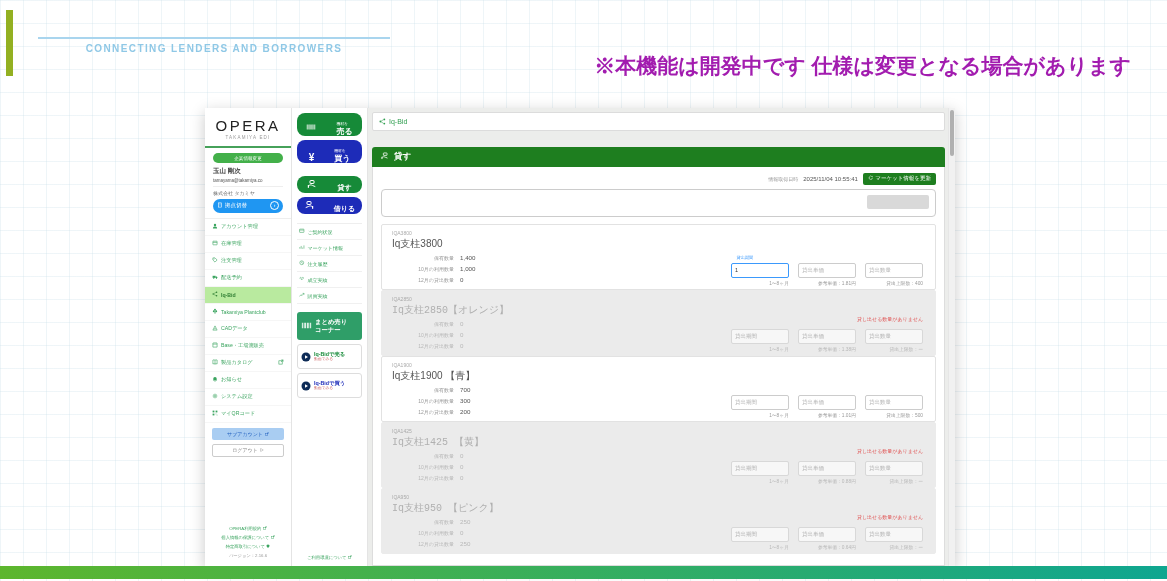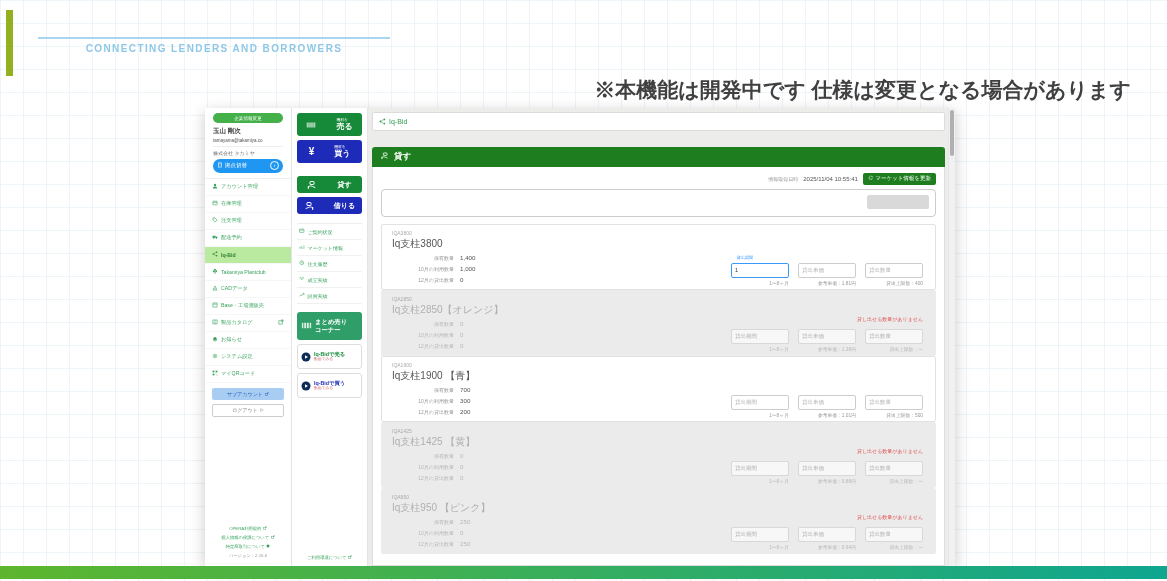--- a/index.html
+++ b/index.html
@@ -9,21 +9,21 @@
     background:
       linear-gradient(rgba(200,222,232,.30) 1px, transparent 1px) 0 0/23px 23px,
       linear-gradient(90deg, rgba(200,222,232,.30) 1px, transparent 1px) 0 0/23px 23px,
       #ffffff;
   }
   .accent-bar{position:absolute;left:6px;top:10px;width:7px;height:66px;background:#93b021;}
   .banner{position:absolute;left:38px;top:32px;width:352px;}
   .banner h1{margin:0;font-size:24px;font-weight:bold;color:#3b4a52;letter-spacing:.5px;white-space:nowrap;}
   .title-underline{height:2px;background:#a9d5ee;margin-top:5px;}
   .banner .subtitle{text-align:center;font-size:10px;font-weight:bold;color:#8fc8e6;letter-spacing:1.4px;margin-top:4px;}
-  .dev-notice{position:absolute;right:36px;top:76px;font-size:21px;font-weight:bold;color:#404040;white-space:nowrap;}
+  .dev-notice{position:absolute;right:36px;top:52px;font-size:21px;font-weight:bold;color:#a21caf;white-space:nowrap;}
 
   .app{position:absolute;left:205px;top:108px;width:750px;height:458px;background:#fff;
        box-shadow:0 4px 14px rgba(0,0,0,.22);display:flex;}
 
   
   .col1{width:86px;min-width:86px;border-right:1px solid #e4e4e4;display:flex;flex-direction:column;overflow:hidden;background:#fff;}
   .logo-wrap{text-align:center;padding-top:9px;}
   .logo{font-size:15px;letter-spacing:2.5px;color:#222;font-weight:500;}
   .logo-sub{font-size:4.5px;color:#999;letter-spacing:1.2px;margin-top:1px;}
   .logo-divider{height:2px;background:#46a15a;margin-top:6px;}
@@ -42,21 +42,21 @@
   .sidebtns{padding:5px 7px;}
   .btn-subaccount{background:#a9cdf2;color:#2563c0;font-size:5px;text-align:center;border-radius:2px;padding:3px 0;margin-bottom:4px;cursor:pointer;display:flex;justify-content:center;align-items:center;gap:2px;}
   .btn-logout{background:#fff;border:1px solid #ccc;color:#888;font-size:5px;text-align:center;border-radius:2px;padding:2.5px 0;cursor:pointer;display:flex;justify-content:center;align-items:center;gap:2px;}
   .col1-footer{margin-top:auto;text-align:center;padding-bottom:8px;}
   .flink{display:flex;align-items:center;justify-content:center;gap:1.5px;color:#3aa45f;font-size:4.3px;margin-top:4px;cursor:pointer;}
   .flink svg{width:4px;height:4px;}
   .version{font-size:4.3px;color:#999;margin-top:4px;}
 
   
   .col2{width:76px;min-width:76px;border-right:1px solid #e4e4e4;display:flex;flex-direction:column;padding:5px 5px 6px;box-sizing:border-box;background:#fff;}
-  .abtn{display:flex;align-items:center;justify-content:center;gap:20px;border-radius:3px;color:#fff;cursor:pointer;}
+  .abtn{display:flex;align-items:flex-end;justify-content:center;gap:20px;border-radius:8px;color:#fff;cursor:pointer;}
   .abtn svg{width:10px;height:10px;}
   .abtn.sell,.abtn.lend{background:#168a38;}
   .abtn.buy,.abtn.borrow{background:#1d2bb8;}
   .abtn.tall{height:23px;margin-bottom:4px;}
   .abtn.short{height:17px;margin-bottom:4px;}
   .abtn .stack{display:flex;flex-direction:column;line-height:1.15;}
   .abtn .small{font-size:3.8px;}
   .abtn .big{font-size:8px;font-weight:bold;}
   .abtn .lbl{font-size:7px;font-weight:bold;}
   .yen{font-size:10px;font-weight:bold;}
@@ -89,21 +89,21 @@
   .ival{font-size:6px;color:#555;}
   .refreshbtn{display:flex;align-items:center;gap:2px;background:#1e7e1f;color:#fff;font-size:5.5px;border:none;border-radius:2px;padding:2.5px 5px;cursor:pointer;}
   .refreshbtn svg{width:5.5px;height:5.5px;}
   .emptybox{position:relative;height:26px;border:1px solid #ccc;border-radius:4px;margin:3px 0 7px;background:#fff;flex:none;}
   .graybtn{position:absolute;right:6px;top:5px;width:62px;height:14px;background:#d9d9d9;border:none;border-radius:2px;}
   .rows{flex:1;display:flex;flex-direction:column;overflow:hidden;}
   .prow{position:relative;height:66px;min-height:66px;border-radius:2px;background:#fff;border:1px solid #e2e2e2;box-sizing:border-box;}
   .prow.disabled{background:#ebebeb;border-color:#ebebeb;}
   .pcode{position:absolute;left:10px;top:5px;font-size:5px;color:#aaa;}
   .pname{position:absolute;left:10px;top:12px;font-size:10px;color:#555;}
-  .prow.disabled .pname{color:#b0b0b0;}
+  .prow.disabled .pname{color:#b0b0b0;font-family:Liberation Mono, monospace;}
   .pstats{position:absolute;left:10px;top:29px;}
   .srow{display:flex;align-items:baseline;height:11px;}
   .slabel{width:62px;text-align:right;font-size:5px;color:#999;}
   .sval{margin-left:6px;font-size:6.2px;color:#555;}
   .prow.disabled .slabel,.prow.disabled .sval{color:#b8b8b8;}
   .pwarn{position:absolute;right:12px;top:25px;font-size:5px;color:#e05252;}
   .pinputs{position:absolute;right:12px;top:33px;display:flex;gap:9px;}
   .igroup{width:58px;position:relative;}
   .pin{width:100%;height:15px;box-sizing:border-box;border:1px solid #ccc;border-radius:2px;font-size:5.5px;padding:0 3px;background:#fff;color:#333;font-family:"Liberation Sans",sans-serif;}
   .pin::placeholder{color:#b0b0b0;}
@@ -125,20 +125,25 @@
 
 <div class="banner">
   <div class="title-underline"></div>
   <div class="subtitle">CONNECTING LENDERS AND BORROWERS</div>
 </div>
 <div class="dev-notice">※本機能は開発中です 仕様は変更となる場合があります</div>
 
 <div class="app">
 
   <aside class="col1">
+    <div class="logo-wrap">
+      <div class="logo">OPERA</div>
+      <div class="logo-sub">TAKAMIYA EDI</div>
+      <div class="logo-divider"></div>
+    </div>
     <div class="usercard">
       <span class="pill-green">企業情報変更</span>
       <div class="uname">玉山 剛次</div>
       <div class="uemail">tamayama@takamiya.co</div>
       <div class="ucompany">株式会社 タカミヤ</div>
       <div class="pill-blue">
         <span>
           <svg width="6" height="6" viewBox="0 0 10 10">
               <rect x="2.3" y="1.5" width="5.4" height="7" fill="none" stroke="#fff" stroke-width="1"></rect>
               <path d="M3.8 3.2h.9M5.6 3.2h.9M3.8 5h.9M5.6 5h.9" stroke="#fff" stroke-width=".8"></path>

